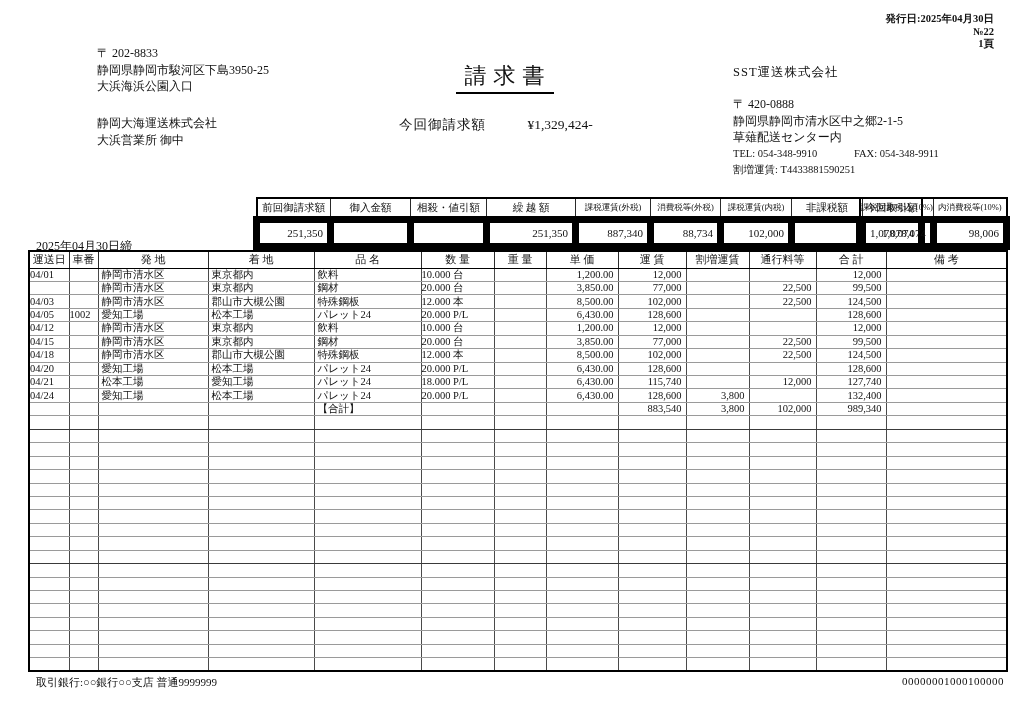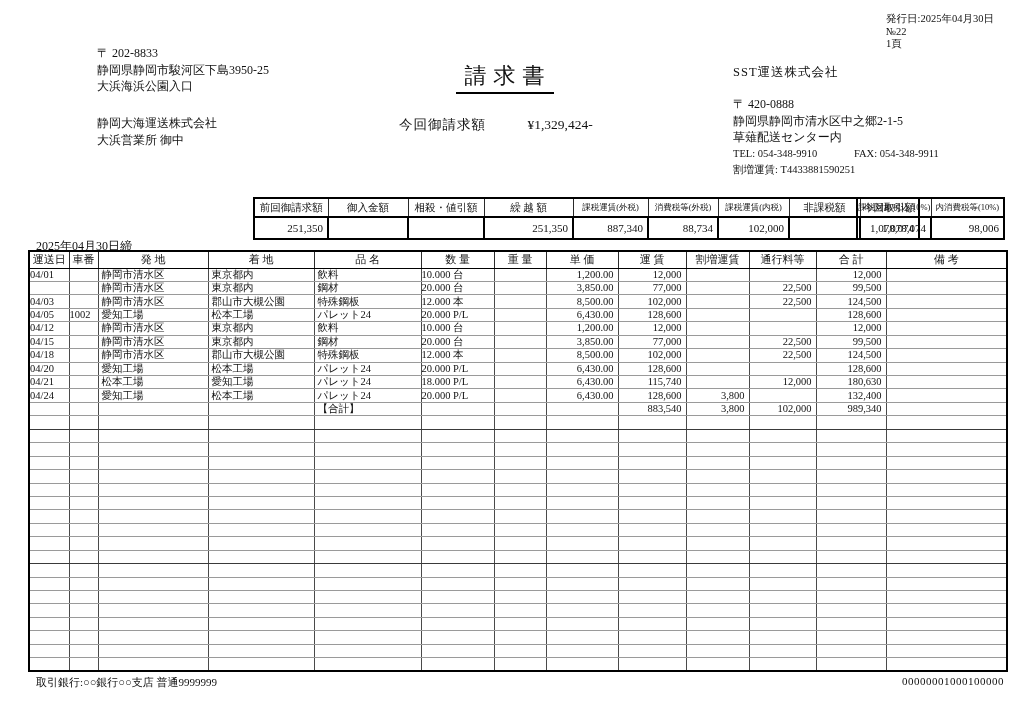--- a/index.html
+++ b/index.html
@@ -1,39 +1,39 @@
 <!DOCTYPE html>
 <html><head>
 <meta charset="utf-8">
 <style>
   html,body{margin:0;padding:0;background:#e8e8e8;}
   .page{position:relative;width:1024px;height:724px;background:#ffffff;
         font-family:"Liberation Serif","DejaVu Serif",serif;color:#111;overflow:hidden;}
   .abs{position:absolute;}
-  .issue-block{right:30px;top:13px;text-align:left;font-size:10.5px;line-height:12.5px;}
+  .issue-block{right:30px;top:13px;text-align:right;font-size:10.5px;line-height:12.5px;font-weight:bold;}
   .recipient-address{left:97px;top:45px;font-size:12px;line-height:16.5px;}
   .recipient-company{left:97px;top:115px;font-size:12px;line-height:16.5px;}
   .doc-title{left:432px;top:61px;width:145px;text-align:center;text-decoration:underline;}
   .doc-title span{display:inline-block;font-size:22px;letter-spacing:7px;
         border-bottom:2px solid #000;padding:0 2px 1px 9px;}
   .amount-line{left:399px;top:116px;font-size:13.5px;white-space:nowrap;}
   .amount-line .lbl{letter-spacing:1px;}
   .amount-line .amt{margin-left:38px;}
   .issuer-company{left:733px;top:64px;font-size:12.5px;letter-spacing:1px;}
   .issuer-block{left:733px;top:96px;font-size:12px;line-height:16.5px;}
   .issuer-block .telline{font-size:10.5px;}
   .issuer-block .telline .fax{margin-left:34px;}
   .issuer-block .regline{font-size:10.5px;}
   table{border-collapse:collapse;table-layout:fixed;}
   td,th{overflow:hidden;white-space:nowrap;font-weight:normal;padding:0;}
   
   .sumtbl{border:2px solid #000;}
   .sumtbl th{border:1px solid #2a2a2a;font-size:10.5px;height:17px;text-align:center;}
   .sumtbl th.sm{font-size:8.5px;}
-  .sumtbl td{border:2px solid #000000;font-size:11px;height:20px;text-align:right;padding-right:4px;margin-left:24px;}
+  .sumtbl td{border:7px solid #000000;font-size:11px;height:20px;text-align:right;padding-right:4px;margin-left:24px;}
   .sum-main{left:253px;top:197px;border-radius:15px;}
   .sum-tax{left:856px;top:197px;}
   .closing-date{left:36px;top:238px;font-size:12px;}
   .closing-msg{left:297px;top:238px;font-size:12px;}
   
   .det-wrap{left:28px;top:250px;}
   .dettbl{border:2px solid #000;}
   .dettbl thead tr{height:17px;}
   .dettbl th{border:1px solid #2a2a2a;border-bottom:1.5px solid #000;font-size:11px;text-align:center;}
   .dettbl tbody tr{height:13.45px;}
@@ -309,21 +309,21 @@
           <td class="ac"></td>
           <td class="al">松本工場</td>
           <td class="al">愛知工場</td>
           <td class="al">パレット24</td>
           <td class="arq">18.000 P/L</td>
           <td class="ar"></td>
           <td class="ar">6,430.00</td>
           <td class="ar">115,740</td>
           <td class="ar"></td>
           <td class="ar">12,000</td>
-          <td class="ar">180,630</td>
+          <td class="ar">127,740</td>
           <td class="al"></td>
         </tr>
         <tr>
           <td class="ac">04/24</td>
           <td class="ac"></td>
           <td class="al">愛知工場</td>
           <td class="al">松本工場</td>
           <td class="al">パレット24</td>
           <td class="arq">20.000 P/L</td>
           <td class="ar"></td>

